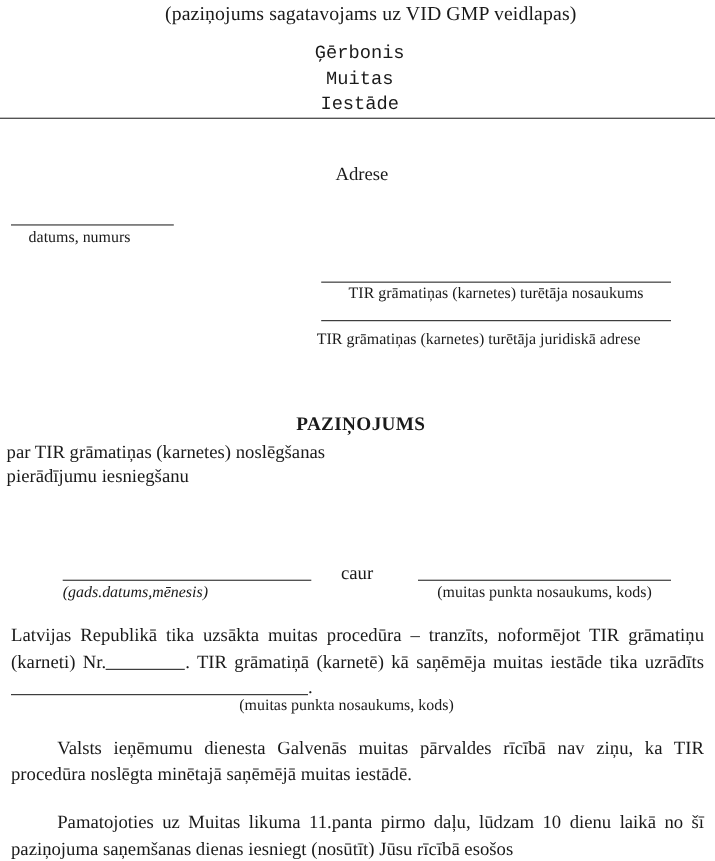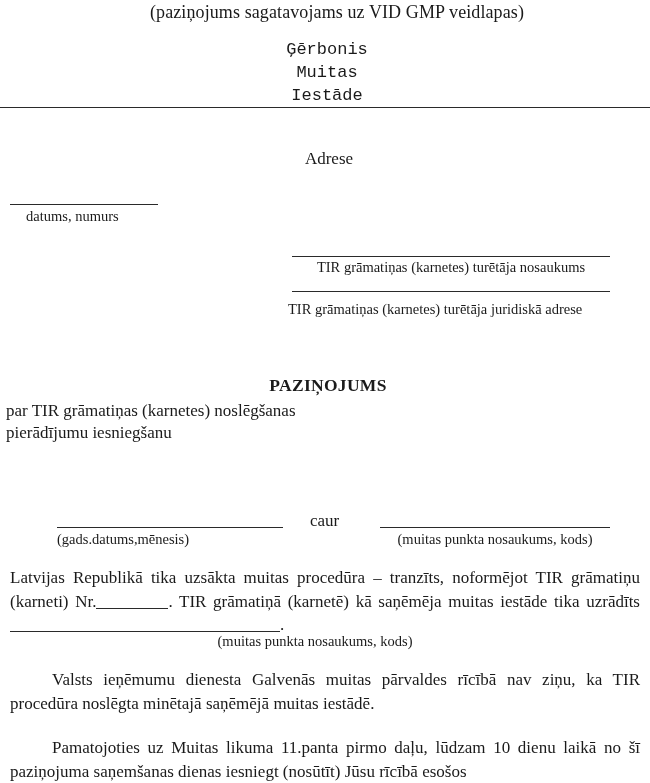--- a/index.html
+++ b/index.html
@@ -155,20 +155,21 @@
     top: 527px;
     width: 226px;
     height: 0;
     border-top: 1.3px solid #2a2a2a;
   }
   .lbl-date2 {
     position: absolute;
     left: 57px;
     top: 531px;
     font-size: 14.5px;
+    font-style: italic;
   }
   .caur {
     position: absolute;
     left: 310px;
     top: 511px;
     font-size: 17px;
     text-align: right;
   }
   .rule-post {
     position: absolute;

